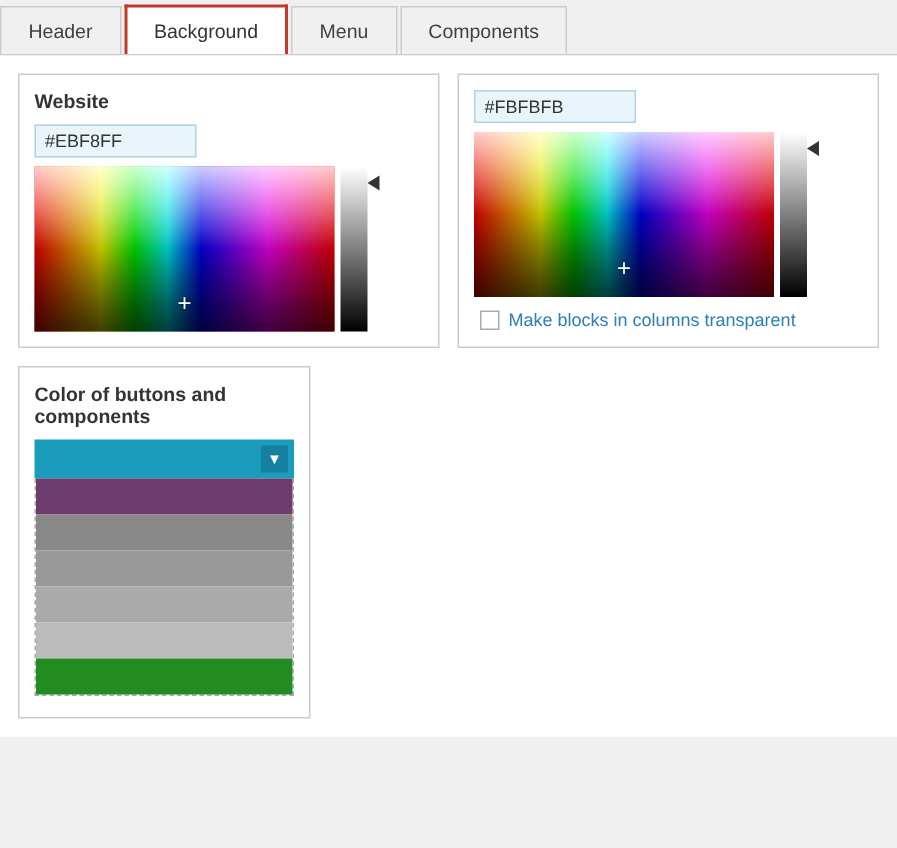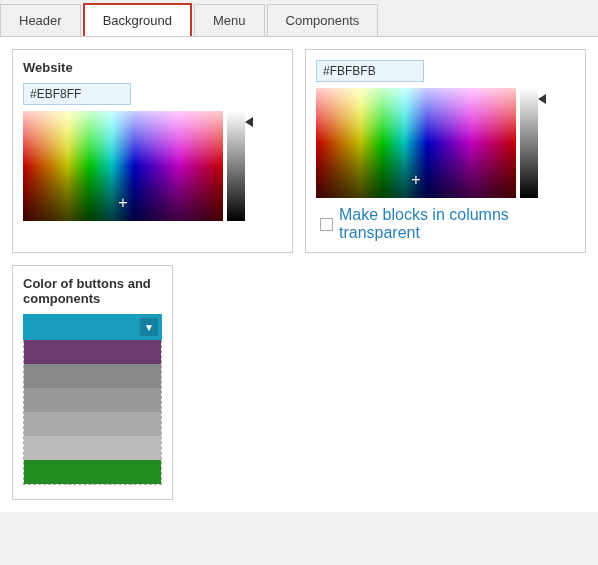--- a/index.html
+++ b/index.html
@@ -160,30 +160,30 @@
 
     .checkbox-box {
       width: 13px;
       height: 13px;
       border: 1px solid #aaa;
       background: #fff;
       flex-shrink: 0;
     }
 
     .checkbox-label {
-      font-size: 16px;
+      font-size: 12px;
       color: #2980b9;
     }
 
     
     .buttons-panel {
       border: 1px solid #ccc;
       padding: 10px;
       background: #fff;
-      width: 161px;
+      width: 195px;
     }
 
     .color-dropdown {
       position: relative;
       margin-bottom: 4px;
     }
 
     .color-dropdown-selected {
       background: #1a9dbd;
       height: 26px;

